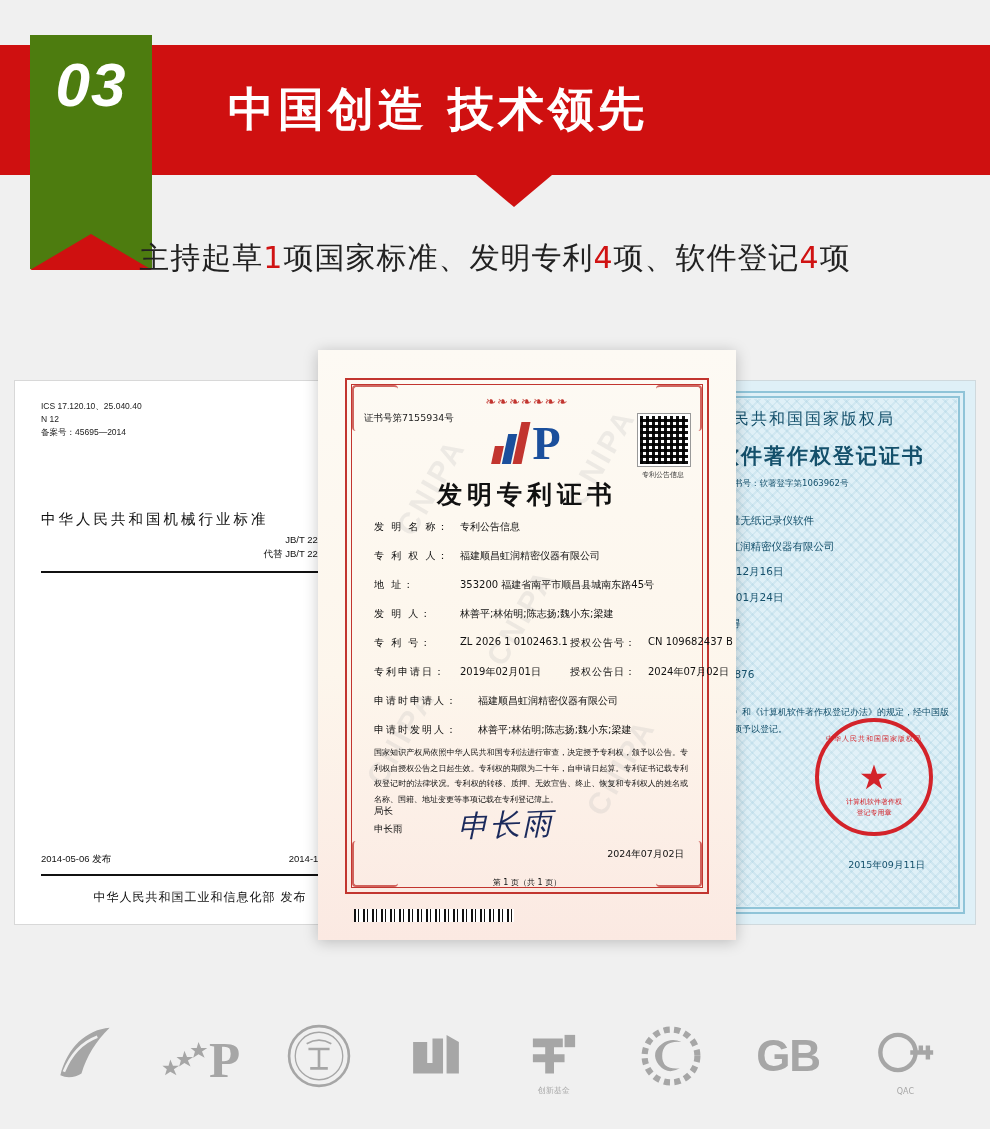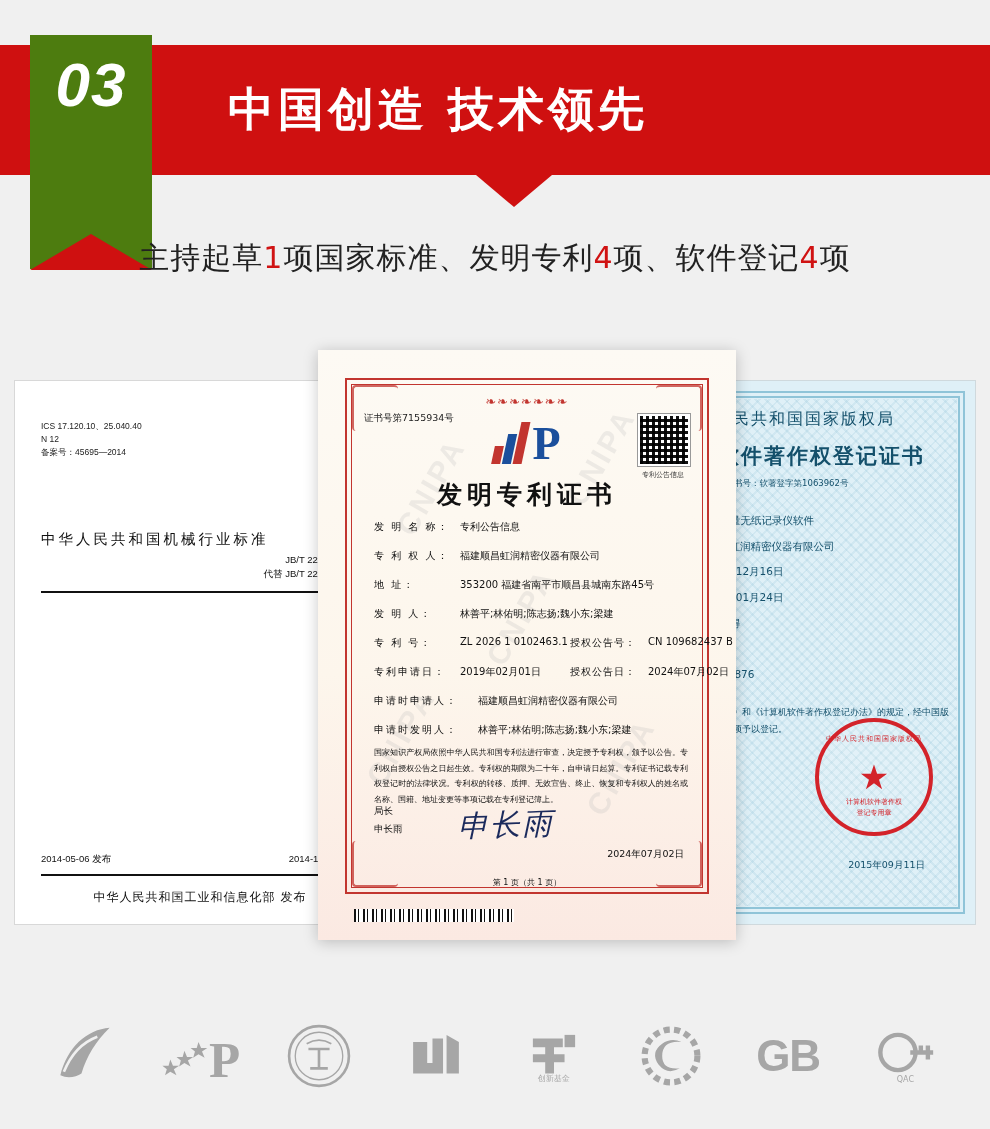--- a/index.html
+++ b/index.html
@@ -70,21 +70,21 @@
 
   
   .docs { position: absolute; left: 0; top: 350px; width: 990px; height: 600px; }
 
   
   .doc-std {
     position: absolute; left: 14px; top: 30px;
     width: 372px; height: 545px;
     background: #fff;
     border: 1px solid #d8d8d8;
-    padding: 39px 26px;
+    padding: 19px 26px;
     font-family: "Liberation Sans", sans-serif;
     overflow: hidden;
   }
   .std-ics { font-size: 8.5px; color: #222; line-height: 1.55; }
   .std-jb-row {
     position: relative;
     margin-top: 18px; height: 46px;
   }
   .std-jb {
     position: absolute; right: -30px; top: -4px;
@@ -319,21 +319,21 @@
   }
   .logo { width: 96px; height: 88px; position: relative; opacity: .72; }
   .logo svg { width: 100%; height: 100%; }
   .logo-gb {
     font-size: 44px; font-weight: bold; color: #8a8a8a;
     font-family: "Liberation Sans", sans-serif;
     display: flex; align-items: center; justify-content: center; height: 100%;
     letter-spacing: -1px;
   }
   .logo-cap {
-    position: absolute; left: 0; bottom: 16px; width: 100%;
+    position: absolute; left: 0; bottom: 4px; width: 100%;
     text-align: center; font-size: 8px; color: #8a8a8a;
     font-family: "DejaVu Sans", sans-serif;
   }
 </style>
 </head>
 <body>
 
 <div class="banner">
   <div class="banner-inner">
     <div class="num-flag">

